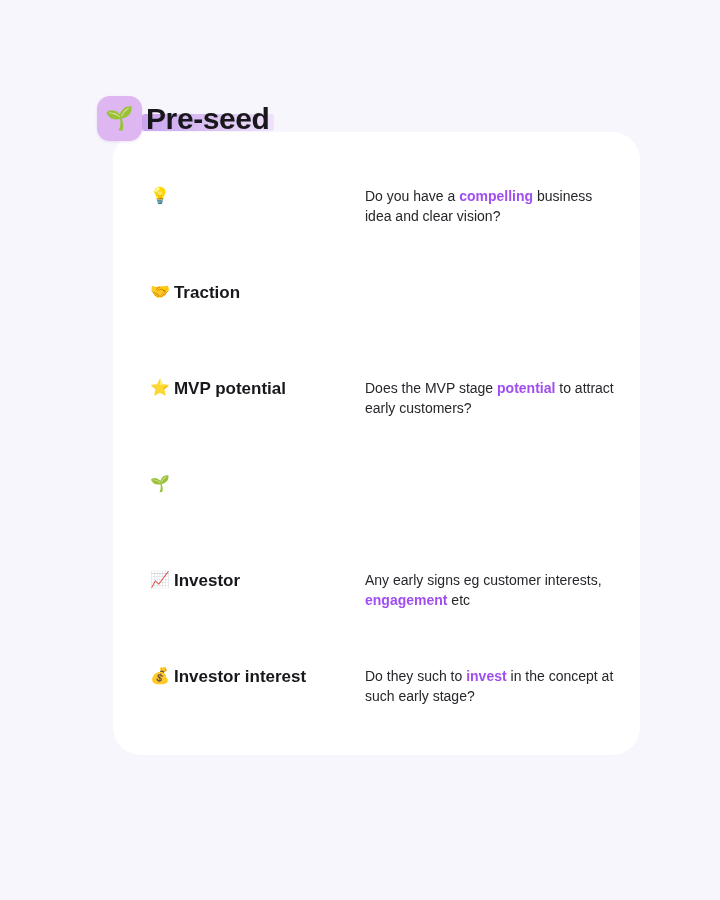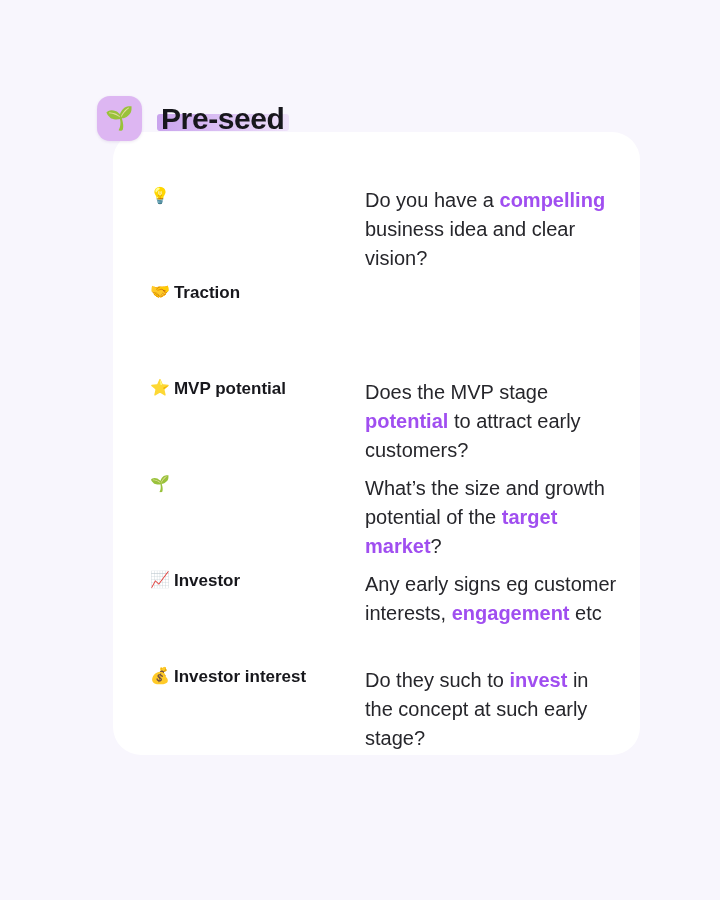--- a/index.html
+++ b/index.html
@@ -49,21 +49,21 @@
     display: flex;
     align-items: center;
     justify-content: center;
     font-size: 23px;
     line-height: 1;
     box-shadow: 0 1px 3px rgba(90, 40, 130, 0.12);
     flex: 0 0 auto;
   }
   .title-wrap {
     position: relative;
-    margin-left: 15px;
+    margin-left: 0;
     padding: 0 4px;
     display: flex;
   }
   .title-highlight {
     position: absolute;
     left: 0;
     right: 0;
     bottom: 3px;
     height: 17px;
     border-radius: 3px;
@@ -108,21 +108,21 @@
     font-size: 16px;
     line-height: 1.3;
     margin-right: 4px;
     flex: 0 0 auto;
   }
   .row-desc {
     position: absolute;
     left: 215px;
     top: 0;
     width: 255px;
-    font-size: 20px;
+    font-size: 14px;
     color: #26262b;
     line-height: 1.44;
   }
   .row-desc em {
     font-style: normal;
     font-weight: bold;
     color: #a04ef0;
   }
 </style>
 </head>
@@ -163,21 +163,20 @@
         <span class="row-emoji">⭐</span>
         <span>MVP potential</span>
       </div>
       <div class="row-desc"><span>Does the MVP stage </span><em>potential</em><span> to attract early customers?</span></div>
     </div>
 
     <div class="row">
       <div class="row-label">
         <span class="row-emoji">🌱</span>
       </div>
-      <div class="row-desc"><span>What’s the size and growth potential of the </span><em>target market</em><span>?</span></div>
     </div>
 
     <div class="row">
       <div class="row-label">
         <span class="row-emoji">📈</span>
         <span>Investor</span>
       </div>
       <div class="row-desc"><span>Any early signs eg customer interests, </span><em>engagement</em><span> etc</span></div>
     </div>
 

